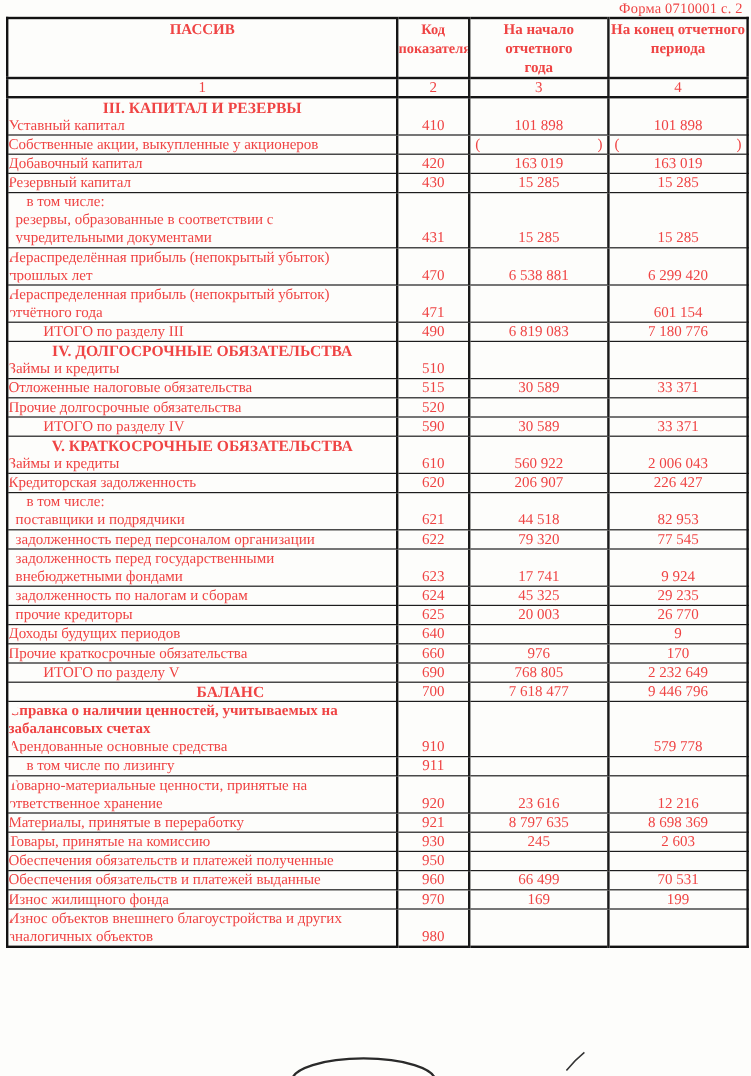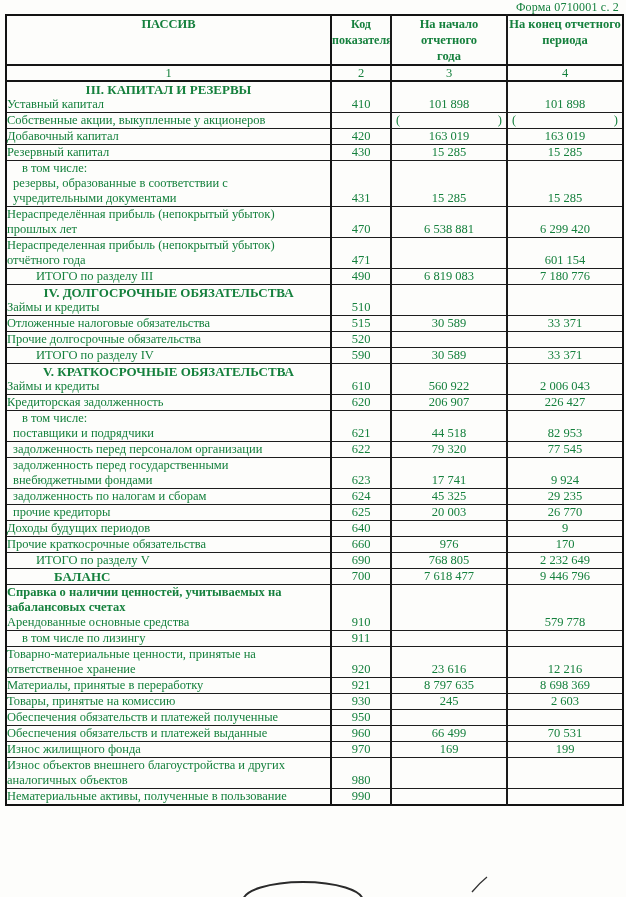--- a/index.html
+++ b/index.html
@@ -6,21 +6,21 @@
     margin: 0; padding: 0;
     background: #ffffff;
   }
   .page {
     position: relative;
     width: 626px;
     height: 897px;
     overflow: hidden;
     background: #fdfdfb;
     font-family: "Liberation Serif", "DejaVu Serif", serif;
-    color: #15803d;
+    color: #ef4444;
   }
   .form-label {
     position: absolute;
     top: 0px;
     right: 7px;
     font-size: 12px;
     letter-spacing: 0.2px;
   }
   table.bs {
     position: absolute;
@@ -36,21 +36,21 @@
   table.bs col.c3 { width: 116px; }
   table.bs col.c4 { width: 116px; }
 
   table.bs th, table.bs td {
     border: 1px solid #1d1d1d;
     padding: 0;
     overflow: hidden;
   }
   table.bs th { font-weight: bold; }
   
-  table.bs th:first-child, table.bs td:first-child { border-right: 2px solid #151515; }
+  table.bs th:first-child, table.bs td:first-child { border-right: 2px solid #151515; border-radius: 20px; }
   table.bs th:nth-child(2), table.bs td:nth-child(2) { border-right: 2px solid #1a1a1a; text-align: center; }
   table.bs th:nth-child(3), table.bs td:nth-child(3) { border-right: 2px solid #1a1a1a; }
 
   tr.head-row th {
     vertical-align: top;
     text-align: center;
     font-size: 12.5px;
     line-height: 16px;
     height: 33px;
     border-bottom: 2px solid #151515;
@@ -74,21 +74,21 @@
     vertical-align: bottom;
     padding: 1px 3px 1px 4px;
   }
   td.code-cell, td.val-cell {
     text-align: center;
     vertical-align: bottom;
     padding-bottom: 2px;
   }
   .ln { display: block; }
   .l-s  { font-weight: bold; text-align: center; font-size: 13px; }  
-  .l-c  { font-weight: bold; text-align: left; font-size: 13px; padding-left: 47px; }  
+  .l-c  { font-weight: bold; text-align: center; font-size: 13px; padding-left: 47px; }  
   .l-b  { font-weight: bold; }                                       
   .l-i0 { padding-left: 0; }
   .l-i1 { padding-left: 6px; }
   .l-i2 { padding-left: 15px; }
   .l-i3 { padding-left: 29px; }
   .paren-wrap {
     display: flex;
     justify-content: space-between;
     padding: 0 4px;
   }
@@ -410,28 +410,20 @@
         </tr>
         <tr>
           <td class="label-cell">
             <div class="ln l-i0">Износ объектов внешнего благоустройства и других</div>
             <div class="ln l-i0">аналогичных объектов</div>
           </td>
           <td class="code-cell">980</td>
           <td class="val-cell"></td>
           <td class="val-cell"></td>
         </tr>
-        <tr>
-          <td class="label-cell">
-            <div class="ln l-i0">Нематериальные активы, полученные в пользование</div>
-          </td>
-          <td class="code-cell">990</td>
-          <td class="val-cell"></td>
-          <td class="val-cell"></td>
-        </tr>
       </tbody>
   </table>
 
   <svg class="marks" width="626" height="897" viewBox="0 0 626 897">
     <ellipse cx="303" cy="901" rx="60" ry="19" fill="none" stroke="#2a2a2a" stroke-width="2"></ellipse>
     <path d="M 487 877 C 482 881, 477 886, 472 892" fill="none" stroke="#333333" stroke-width="1.3"></path>
   </svg>
 
 </div>
 

